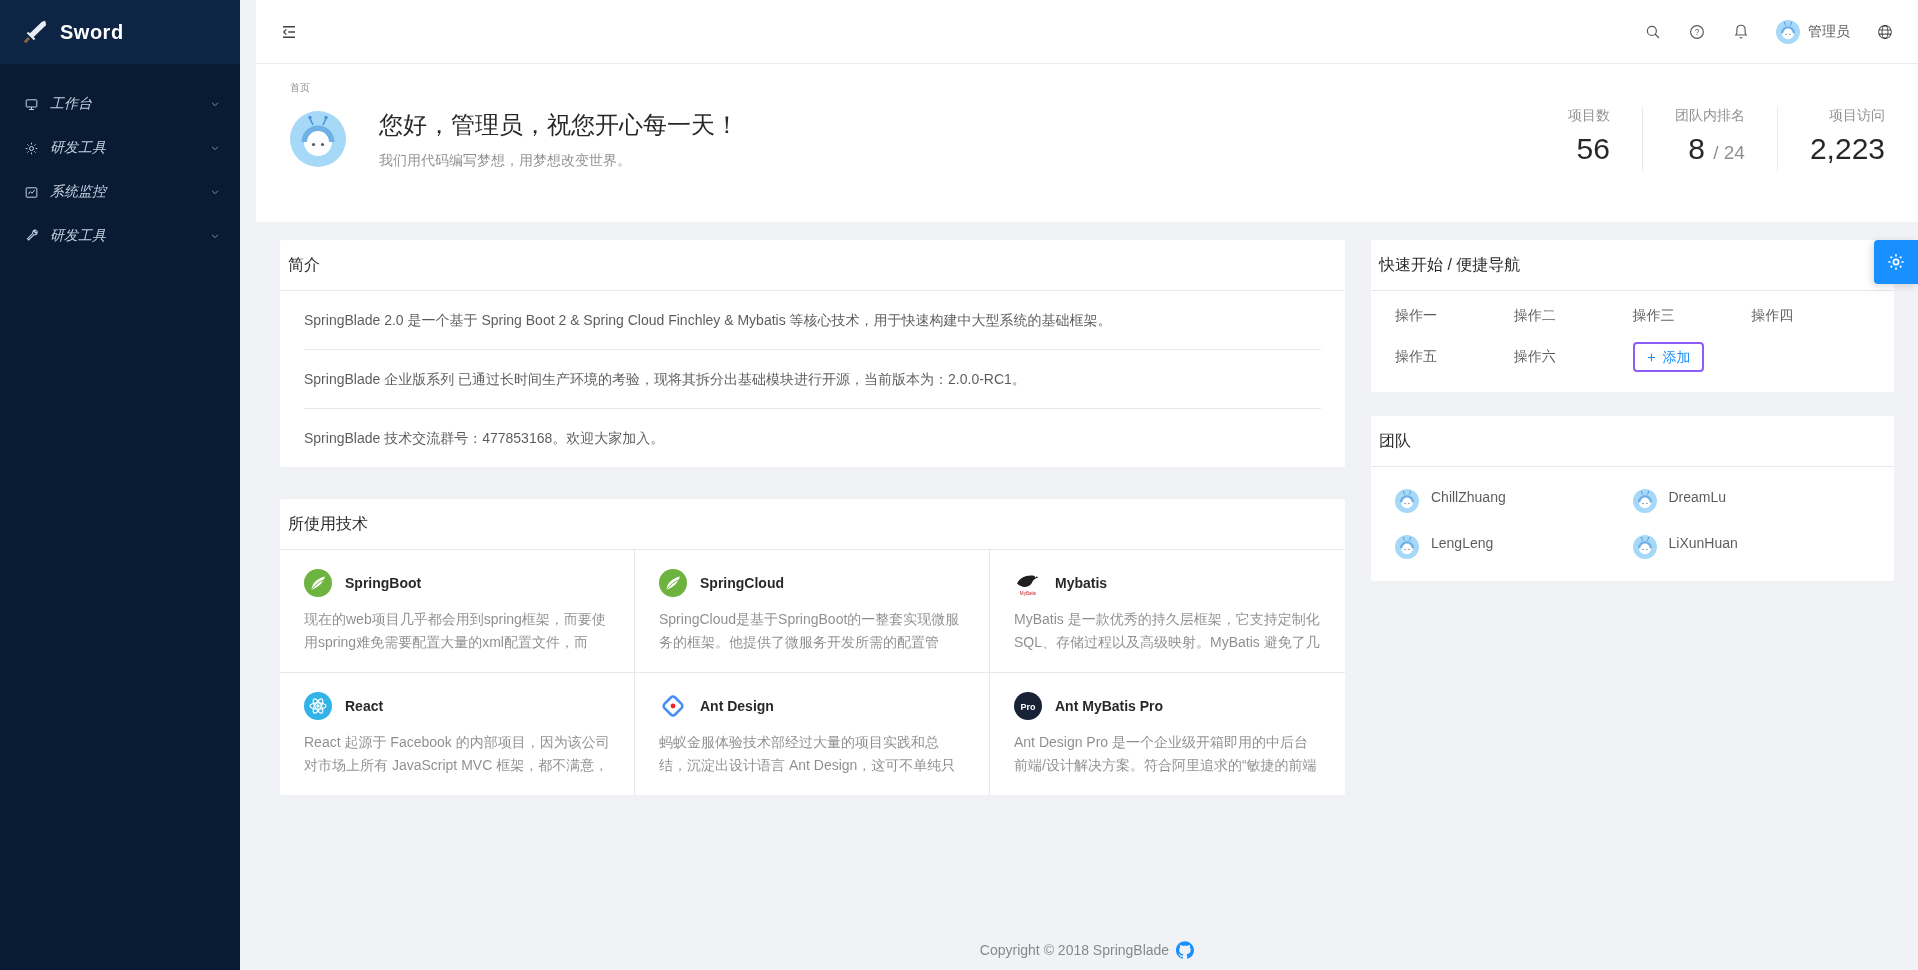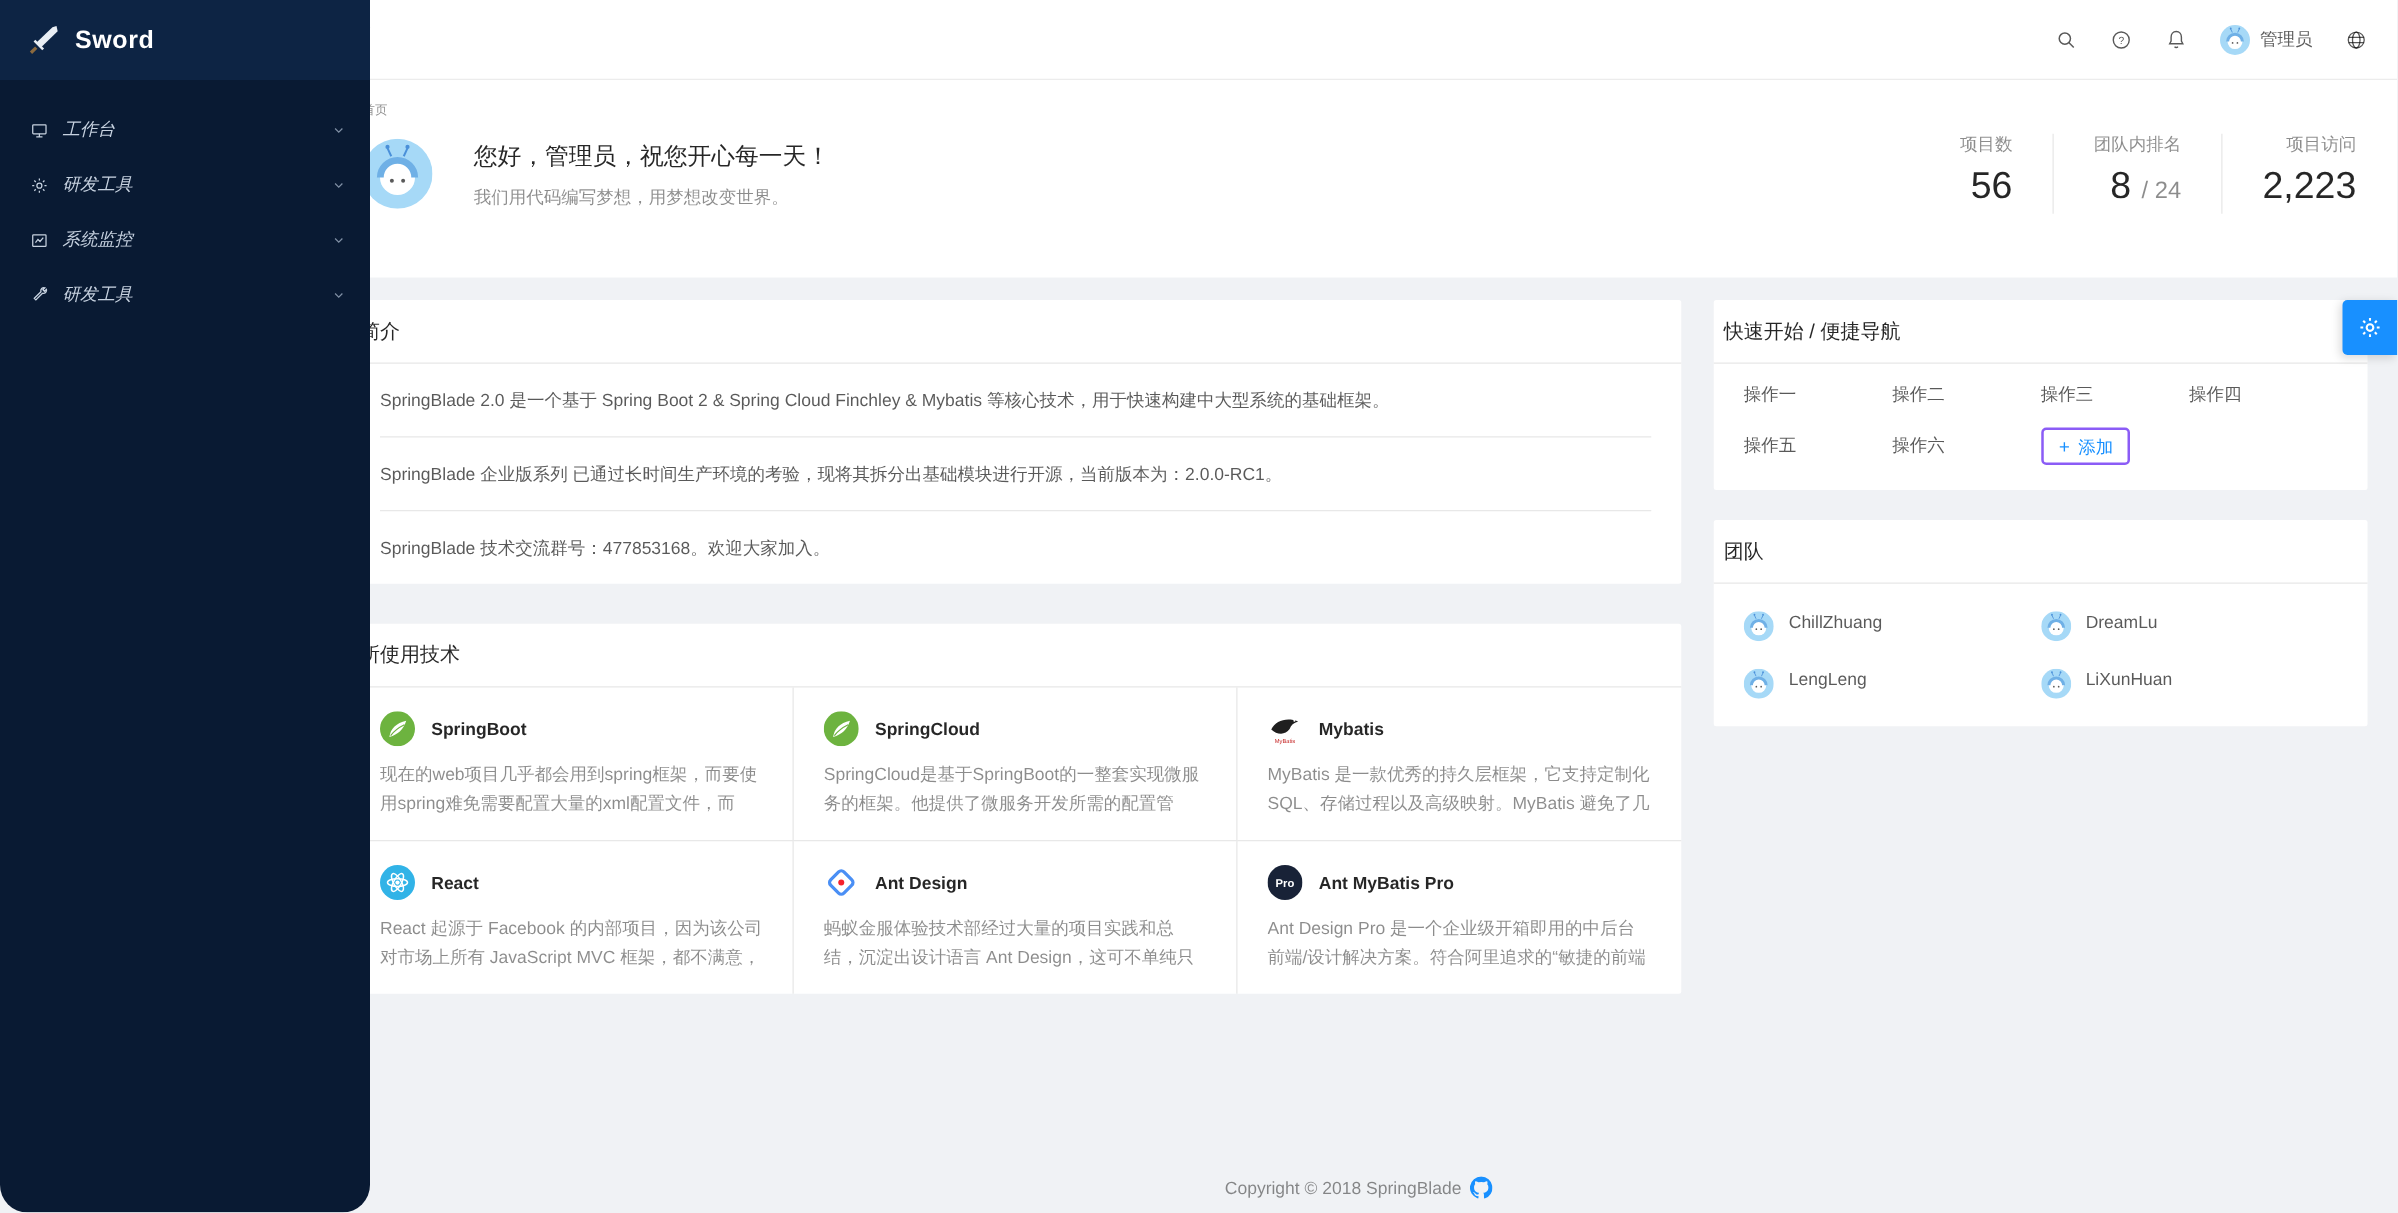--- a/index.html
+++ b/index.html
@@ -1,19 +1,19 @@
 <!DOCTYPE html>
 <html><head>
 <meta charset="utf-8">
 <style>
   html,body{margin:0;padding:0;background:#f0f2f5;}
   .page{position:relative;width:1918px;height:970px;background:#f0f2f5;overflow:hidden;
         font-family:"Liberation Sans","DejaVu Sans",sans-serif;}
   
-  .sidebar{position:absolute;left:0;top:0;width:296px;height:100%;background:#091a33;z-index:3;border-radius:22px;}
+  .sidebar{position:absolute;left:0;top:0;width:240px;height:100%;background:#091a33;z-index:3;}
   .logo{height:64px;background:#0d2444;display:flex;align-items:center;padding-left:22px;gap:12px;}
   .logo-text{color:#ffffff;font-size:20px;font-weight:bold;letter-spacing:.5px;}
   .menu{padding-top:18px;}
   .menu-item{height:44px;display:flex;align-items:center;padding:0 20px 0 24px;color:#c7d2e0;
              font-size:14px;gap:11px;cursor:pointer;font-style:italic;}
   .menu-item .mi-label{flex:1;}
   .menu-item svg{flex:0 0 auto;}
   
   .header{position:absolute;left:256px;right:0;top:0;height:64px;background:#fff;z-index:2;
           display:flex;align-items:center;justify-content:space-between;padding:0 24px;
@@ -21,21 +21,21 @@
   .hdr-right{display:flex;align-items:center;gap:26px;color:rgba(0,0,0,.65);}
   .hdr-btn{display:flex;align-items:center;cursor:pointer;}
   .user-chip{display:flex;align-items:center;gap:8px;cursor:pointer;}
   .user-name{font-size:14px;color:rgba(0,0,0,.65);}
   
   .band{position:absolute;left:256px;right:0;top:64px;height:158px;background:#fff;box-sizing:border-box;}
   .breadcrumb{padding:17px 0 0 34px;font-size:10px;color:rgba(0,0,0,.45);}
   .welcome{display:flex;align-items:center;padding:12px 33px 0 34px;}
   .avatar-lg{width:56px;height:56px;flex:0 0 auto;}
   .greet-block{margin-left:33px;flex:1;}
-  .greet{font-size:19px;color:rgba(0,0,0,.85);margin-bottom:11px;}
+  .greet{font-size:24px;color:rgba(0,0,0,.85);margin-bottom:11px;}
   .sub{font-size:14px;color:rgba(0,0,0,.45);}
   .stats{display:flex;align-items:center;}
   .stat{padding:0 32px;text-align:right;}
   .stat:last-child{padding-right:0;}
   .stat + .stat{border-left:1px solid #e8e8e8;}
   .stat-label{font-size:14px;color:rgba(0,0,0,.45);margin-bottom:6px;}
   .stat-value{font-size:30px;color:rgba(0,0,0,.85);line-height:36px;white-space:nowrap;}
   .stat-suffix{font-size:19px;color:rgba(0,0,0,.45);}
   
   .content{position:absolute;left:256px;right:0;top:222px;bottom:0;padding:18px 24px 0 24px;box-sizing:border-box;}

